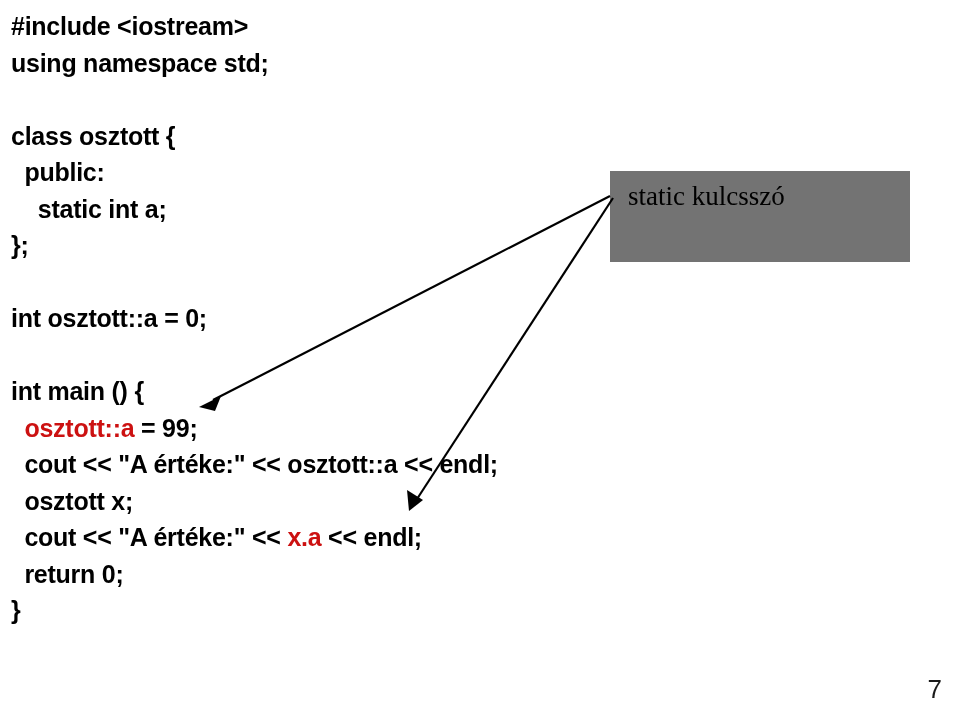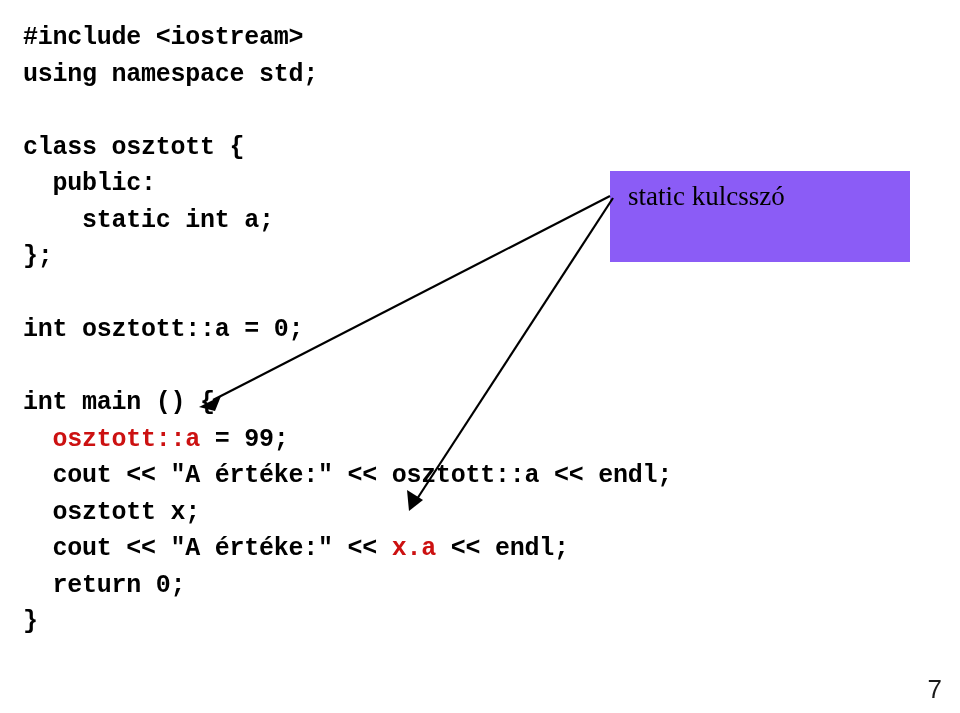--- a/index.html
+++ b/index.html
@@ -16,23 +16,23 @@
     width: 960px;
     height: 713px;
     background: #ffffff;
     overflow: hidden;
   }
   
   #code-block {
     position: absolute;
     left: 7px;
     top: 4px;
-    margin: 16px;
+    margin: 4px;
     padding: 0;
-    font-family: Liberation Mono, monospace;
+    font-family: Liberation Sans, sans-serif;
     font-weight: bold;
     font-size: 25px;
     line-height: 36.5px;
     letter-spacing: -0.25px;
     color: #000000;
     white-space: pre;
     z-index: 3;
   }
   #code-block .code-line {
     display: block;
@@ -84,21 +84,21 @@
     font-size: 26px;
     color: #1a1a1a;
     z-index: 5;
   }
 </style>
 </head>
 <body>
 
 <div id="slide">
 
-  <div id="callout-box" style="background: #8b5cf6;">
+  <div id="callout-box" style="background: #737373;">
     <span class="callout-line">static kulcsszó</span>
   </div>
 
   <pre id="code-block"><span class="code-line">#include &lt;iostream&gt;</span><span class="code-line">using namespace std;</span><span class="code-line blank"></span><span class="code-line">class osztott {</span><span class="code-line">  public:</span><span class="code-line">    static int a;</span><span class="code-line">};</span><span class="code-line blank"></span><span class="code-line">int osztott::a = 0;</span><span class="code-line blank"></span><span class="code-line">int main () {</span><span class="code-line"><span class="tok-red" style="color: rgb(204, 17, 17);">  osztott::a</span><span> = 99;</span></span><span class="code-line">  cout &lt;&lt; "A értéke:" &lt;&lt; osztott::a &lt;&lt; endl;</span><span class="code-line">  osztott x;</span><span class="code-line"><span>  cout &lt;&lt; "A értéke:" &lt;&lt; </span><span class="tok-red" style="color: rgb(204, 17, 17);">x.a</span><span> &lt;&lt; endl;</span></span><span class="code-line">  return 0;</span><span class="code-line">}</span></pre>
 
   <svg id="arrow-layer" viewBox="0 0 960 713" width="960" height="713">
     <g id="arrow-group-1">
       <line id="arrow-line-1" x1="610" y1="196" x2="213" y2="400" stroke="#000000" stroke-width="2.2"></line>
       <polygon id="arrow-head-1" points="199,407 221,396 215,411" fill="#000000"></polygon>
     </g>

